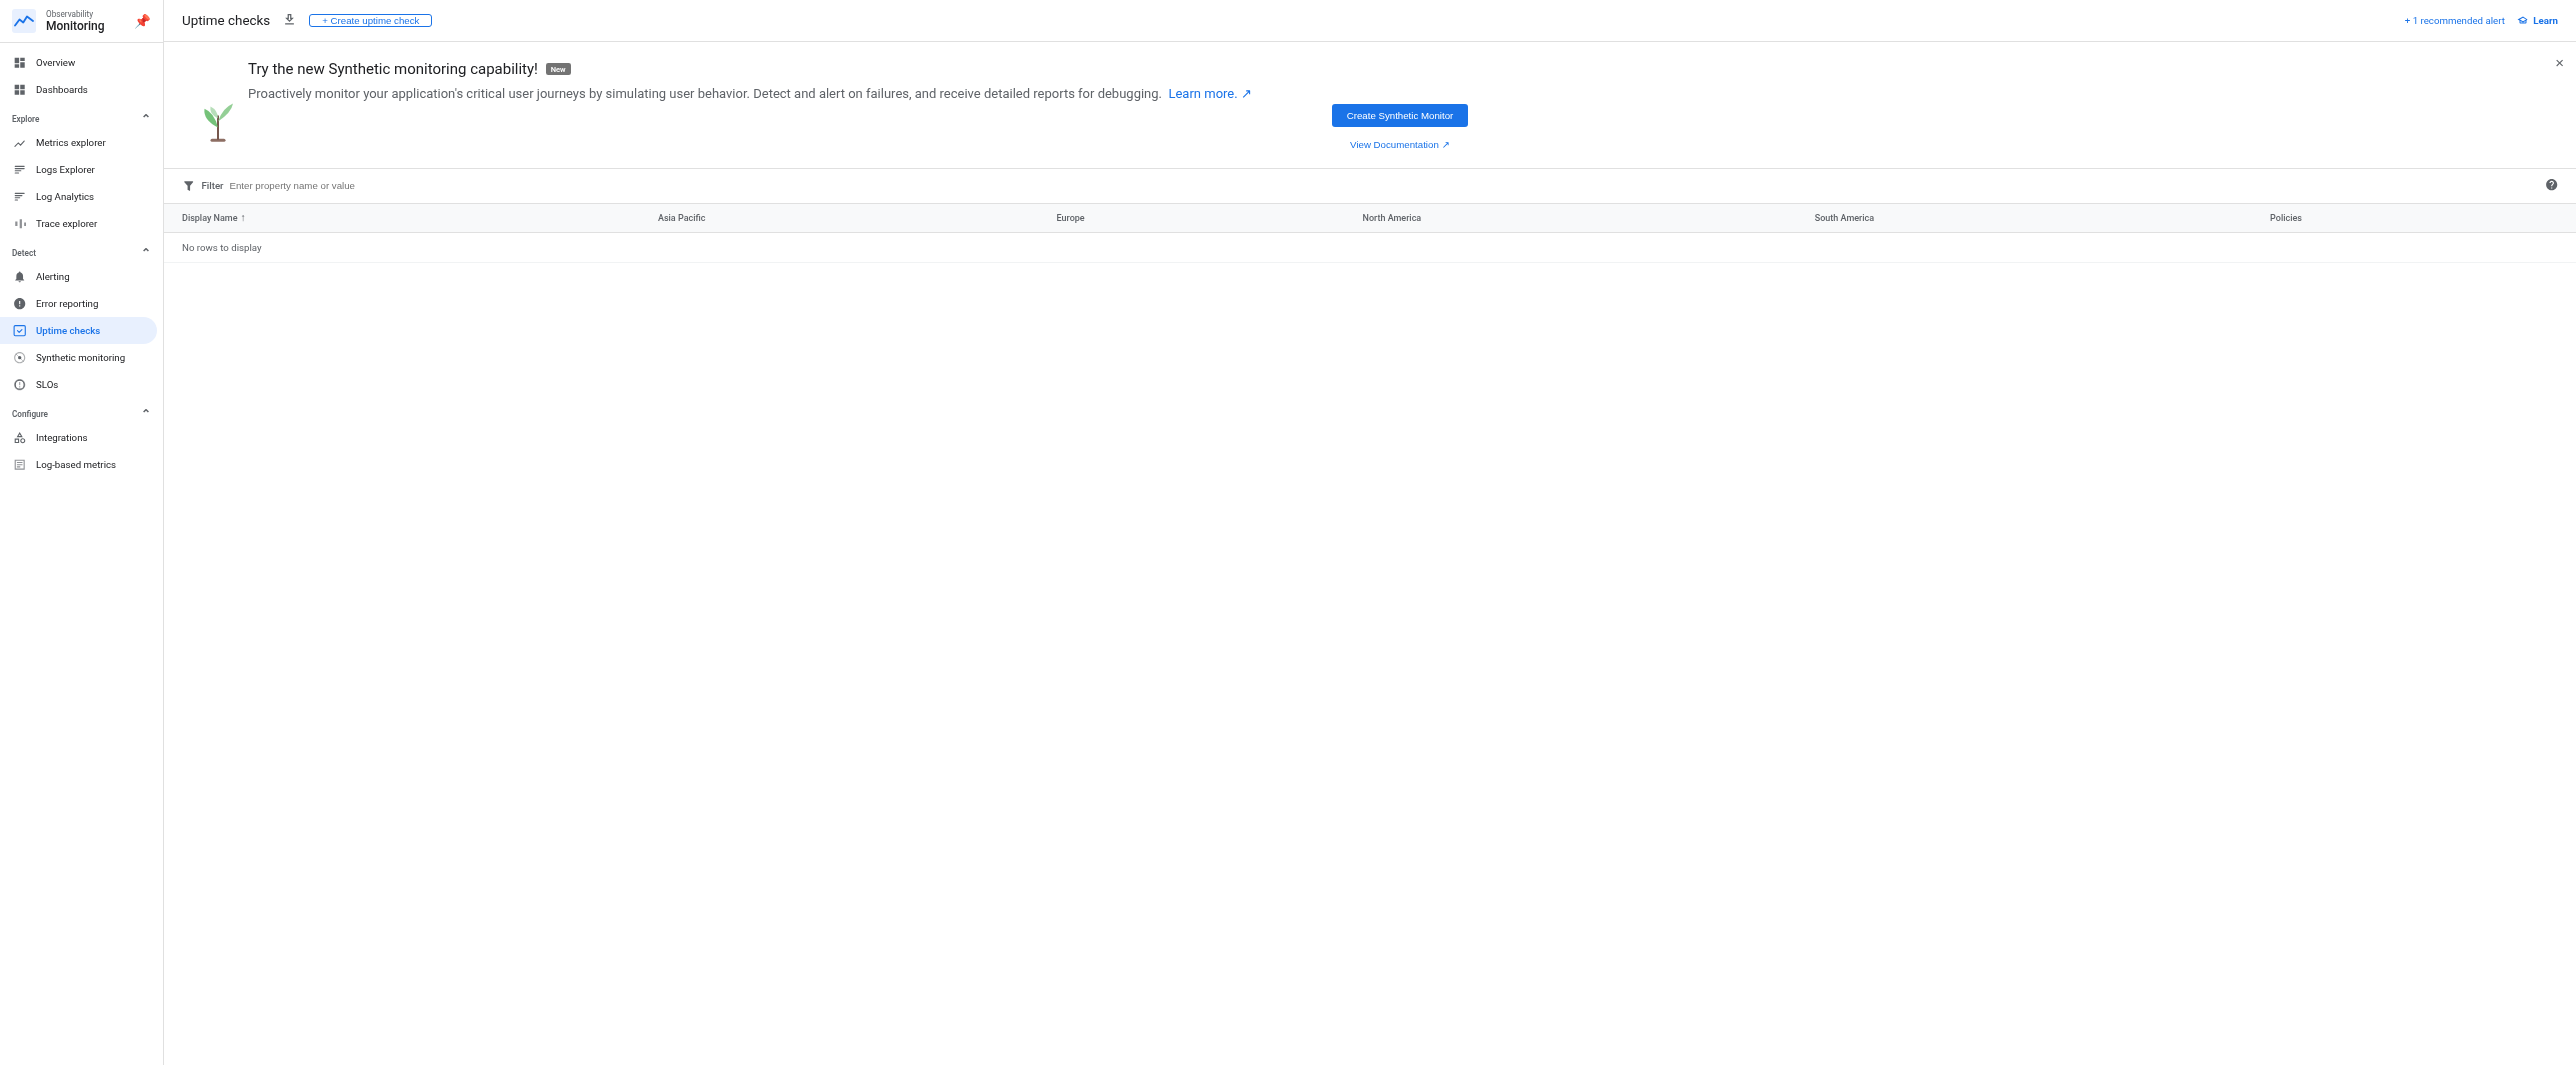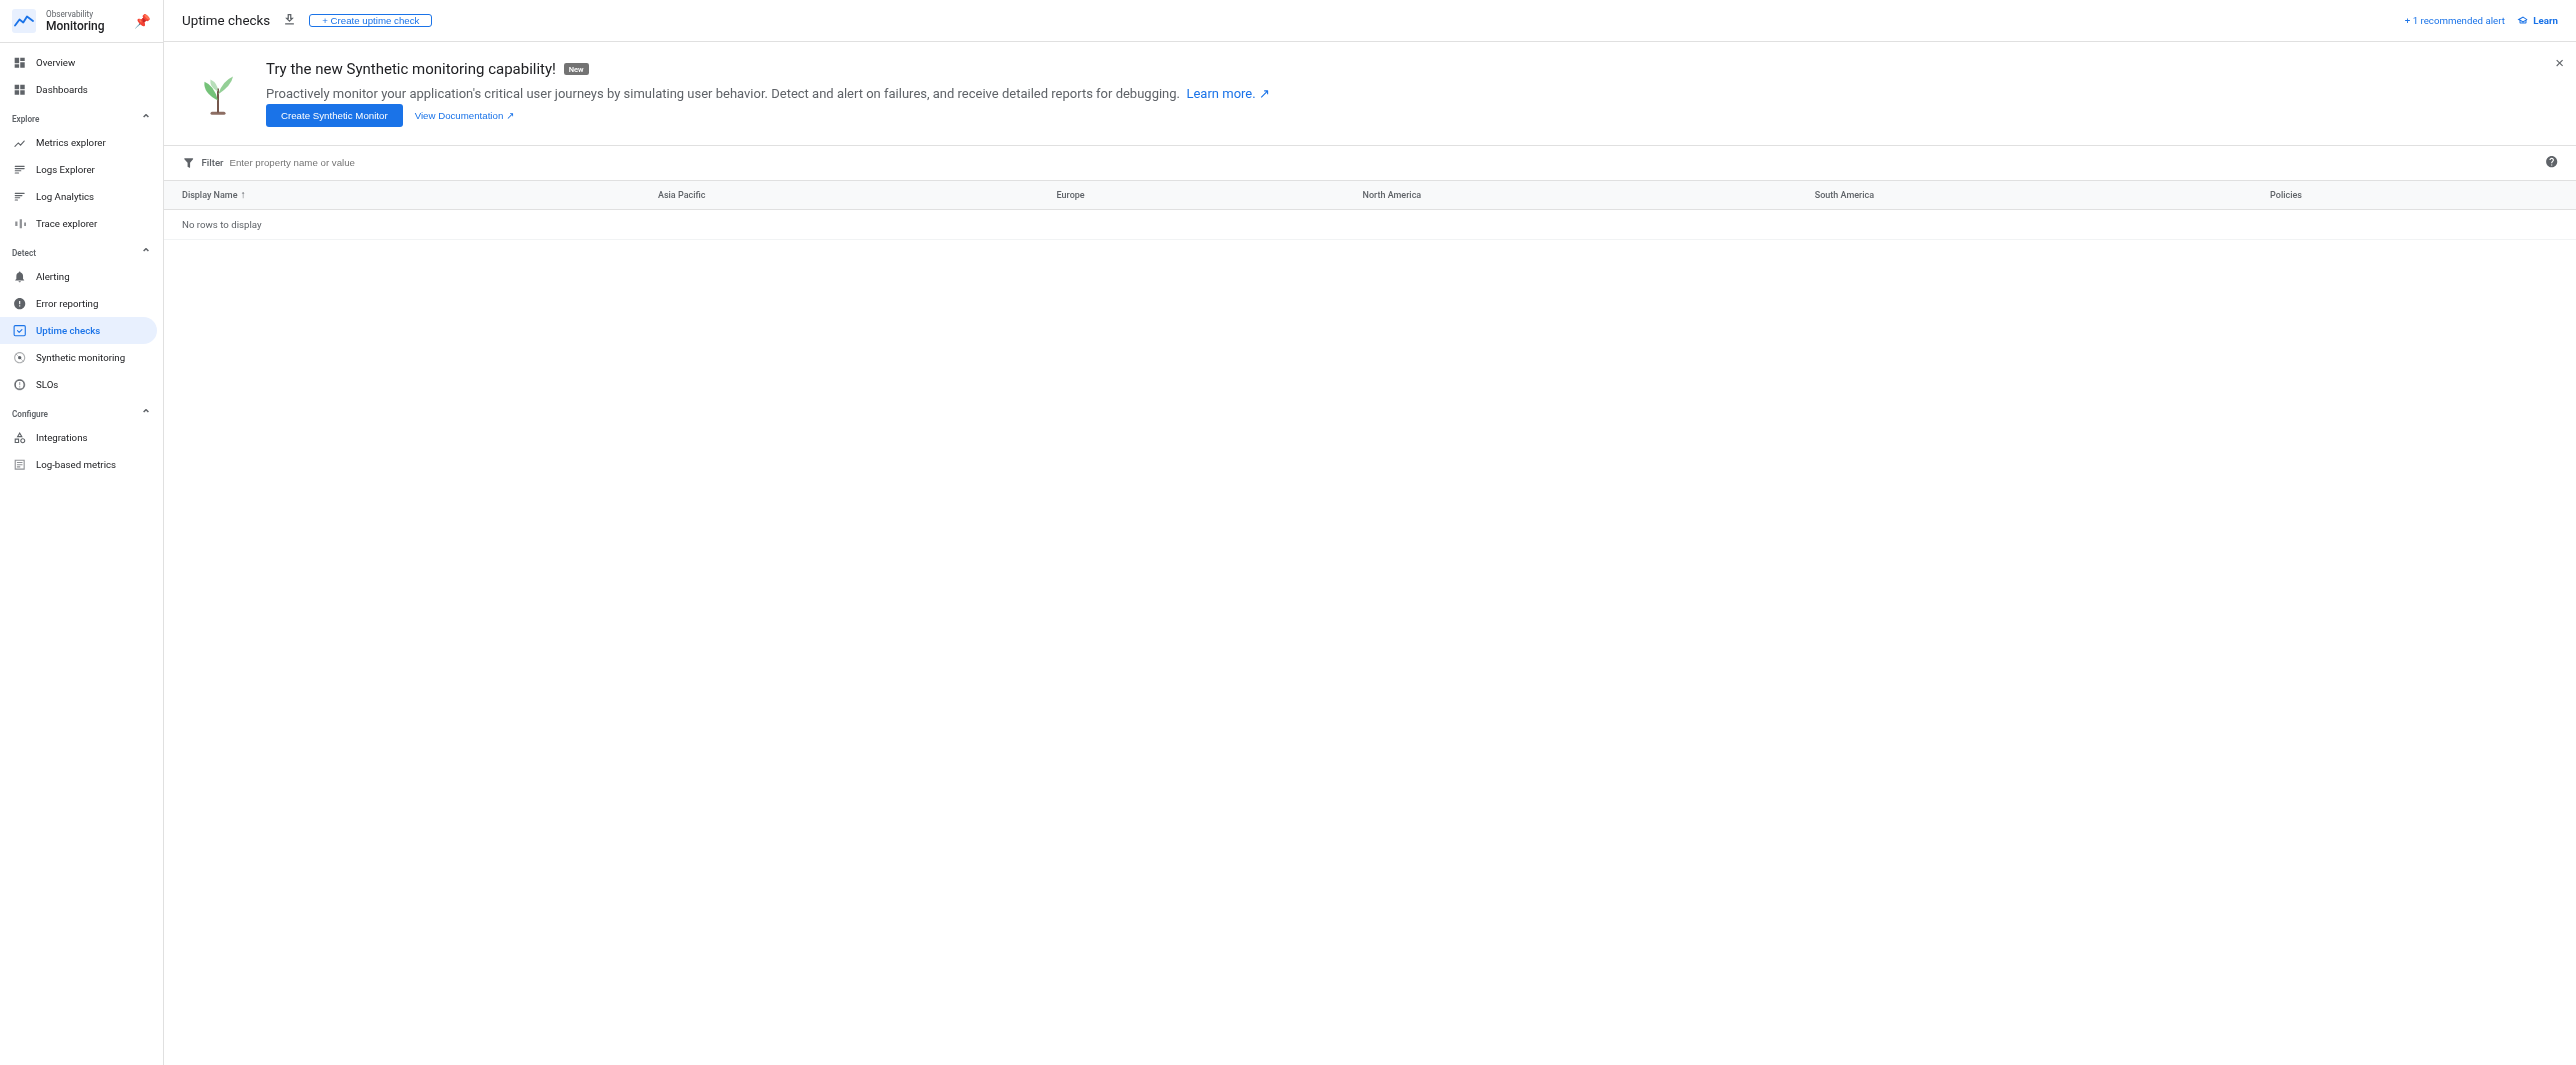--- a/index.html
+++ b/index.html
@@ -29,28 +29,28 @@
     .page-title { font-size: 13.4px; font-weight: 400; color: #202124; }
     .create-btn { display: flex; align-items: center; gap: 4.5px; padding: 0 12px; border: 1.5px solid #1a73e8; border-radius: 3px; color: #1a73e8; background: #fff; font-size: 9.7px; font-weight: 500; cursor: pointer; }
     .topbar-right { margin-left: auto; display: flex; align-items: center; gap: 12px; }
     .recommended-alert { color: #1a73e8; font-size: 9.7px; cursor: pointer; display: flex; align-items: center; gap: 3px; }
     .learn-btn { display: flex; align-items: center; gap: 4.5px; color: #1a73e8; font-size: 9.7px; cursor: pointer; font-weight: 700; }
     .download-icon { color: #5f6368; cursor: pointer; font-size: 13.4px; }
 
     .content-area { flex: 1; overflow-y: auto; padding: 0; }
 
     
-    .banner { background: #fff; border-bottom: 0.7px solid #e0e0e0; padding: 18px 24px; display: flex; align-items: center; gap: 18px; position: relative; }
+    .banner { background: #fff; border-bottom: 0.7px solid #e0e0e0; padding: 18px 24px; display: flex; align-items: flex-end; position: relative; }
     .banner-illustration { width: 60px; height: 60px; flex-shrink: 0; display: flex; align-items: center; justify-content: center; }
     .banner-content { flex: 1; }
     .banner-title { font-size: 15px; font-weight: 400; color: #202124; margin-bottom: 6px; display: flex; align-items: center; gap: 7.5px; }
     .new-badge { background: #737373; color: #fff; font-size: 7.5px; font-weight: 600; padding: 1.5px 5.2px; border-radius: 2.2px; }
     .banner-desc { font-size: 13px; color: #5f6368; line-height: 1.5; }
     .banner-desc a { color: #1a73e8; text-decoration: none; }
-    .banner-actions { display: flex; align-items: center; gap: 12px; }
+    .banner-actions { display: flex; align-items: center; gap: 12px; flex-direction: column; }
     .btn-primary { background: #1a73e8; color: #fff; border: none; border-radius: 3px; padding: 6px 15px; font-size: 9.7px; font-weight: 500; cursor: pointer; }
     .btn-link { color: #1a73e8; font-size: 9.7px; cursor: pointer; background: none; border: none; display: flex; align-items: center; gap: 3px; }
     .close-banner { position: absolute; top: 12px; right: 12px; background: none; border: none; font-size: 15px; color: #5f6368; cursor: pointer; }
 
     
     .table-area { padding: 0 0; }
     .filter-bar { display: flex; align-items: center; gap: 6px; padding: 9px 18px; border-bottom: 0.7px solid #e0e0e0; }
     .filter-icon { color: #5f6368; font-size: 13.4px; display: flex; align-items: center; }
     .filter-label { font-size: 9.7px; color: #5f6368; font-weight: 500; }
     .filter-input { border: none; outline: none; font-size: 9.7px; color: #5f6368; flex: 1; background: transparent; }

